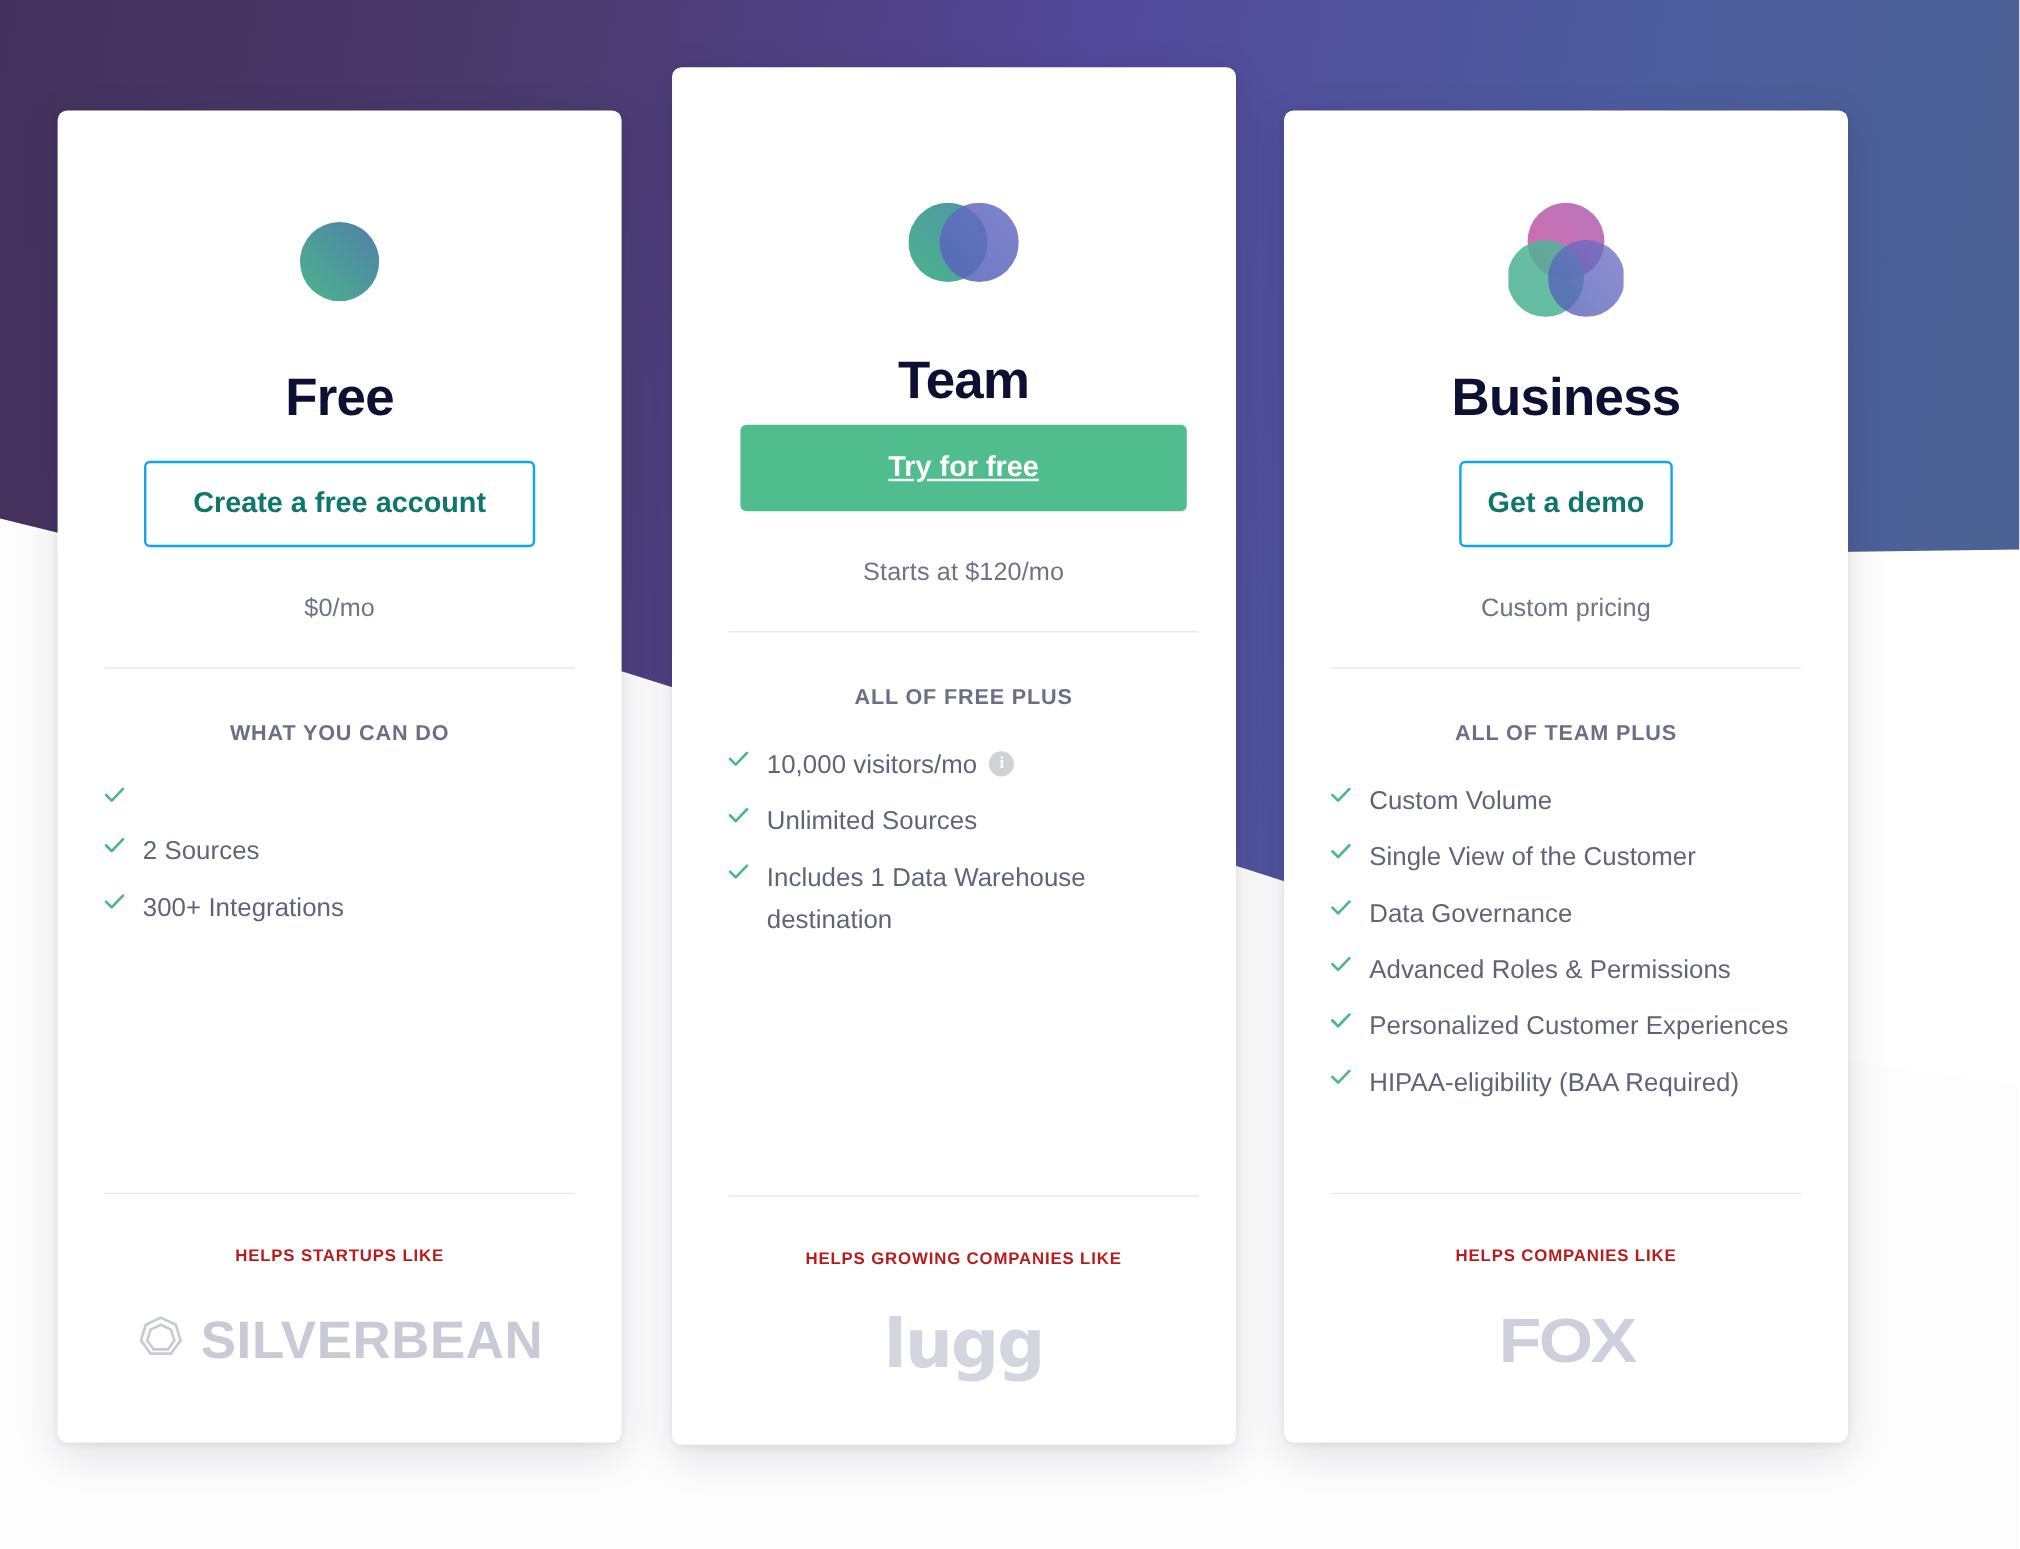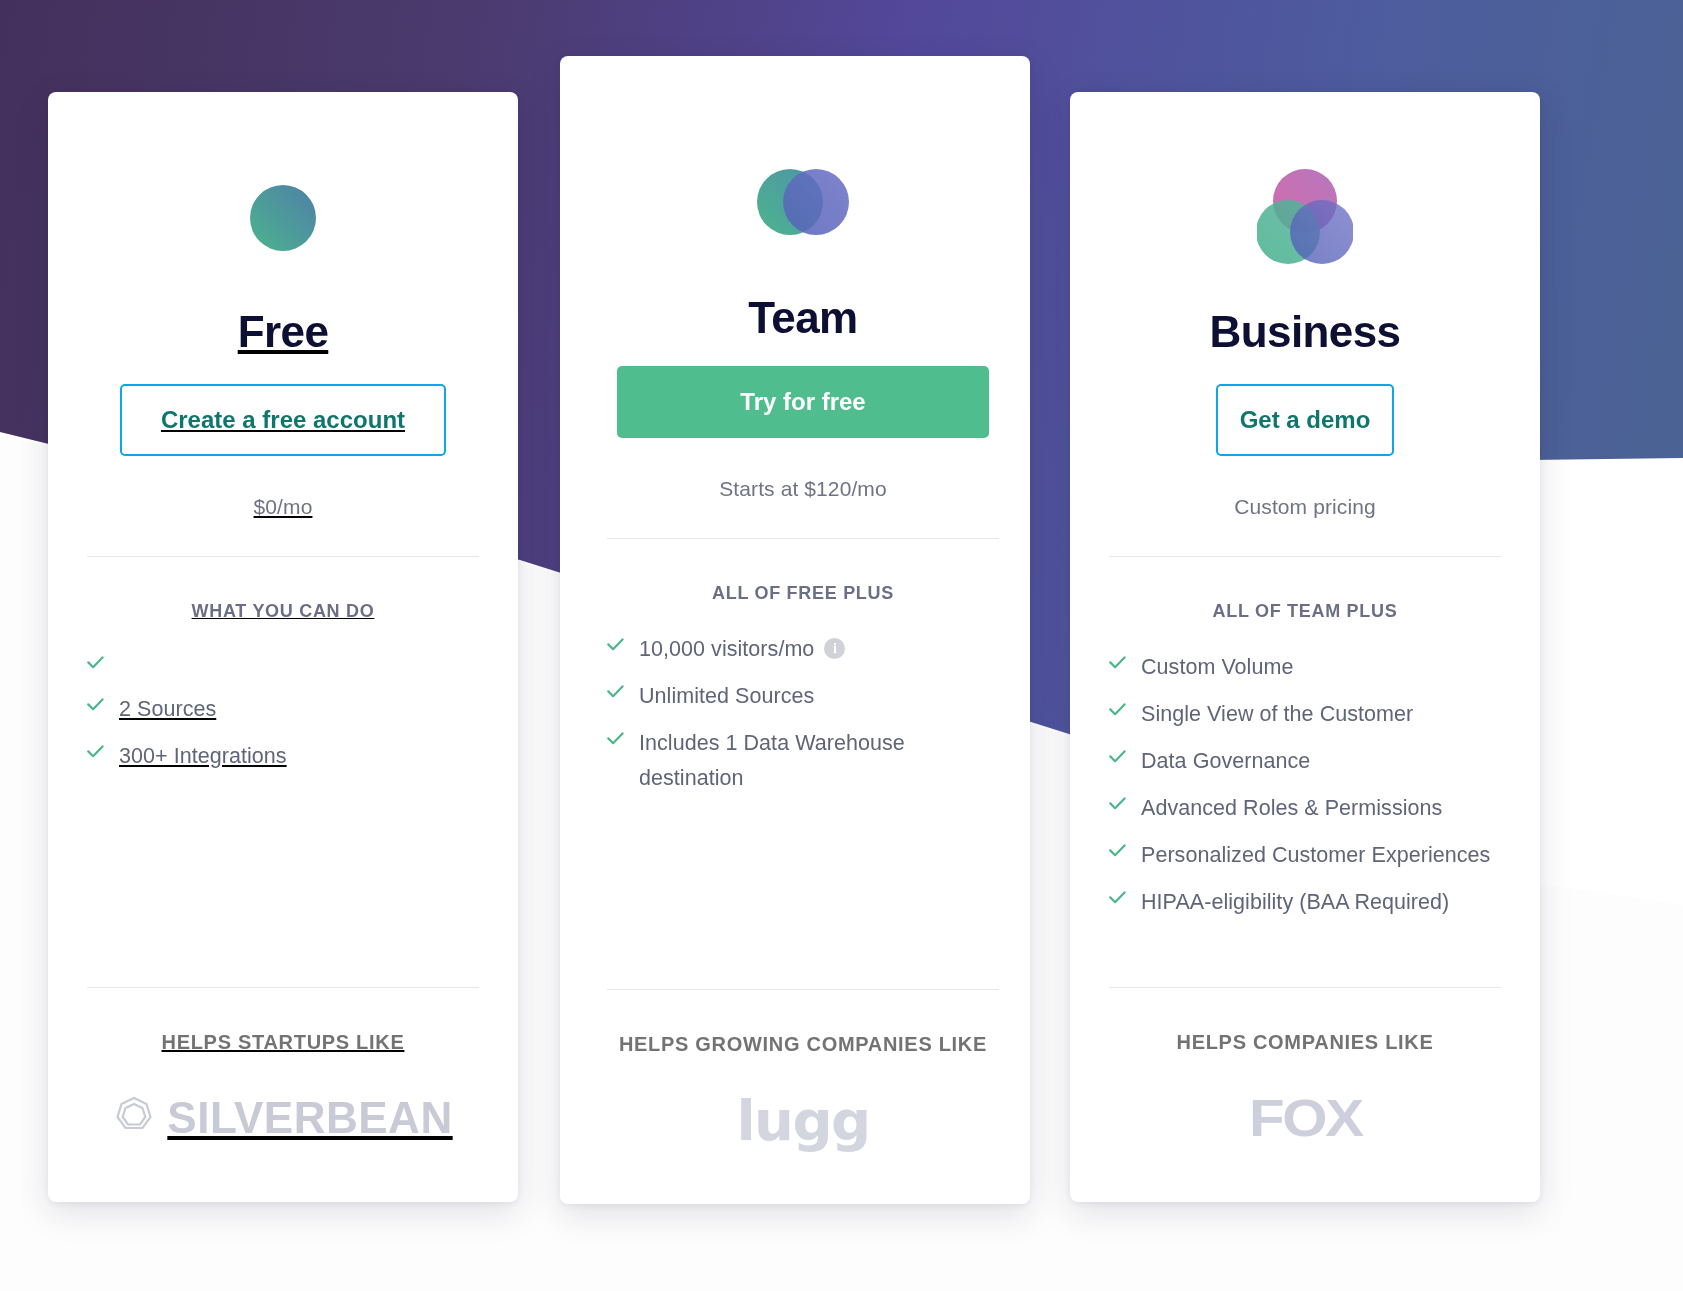--- a/index.html
+++ b/index.html
@@ -48,21 +48,21 @@
   .card {
     position: absolute;
     background: #ffffff;
     border-radius: 8px;
     box-shadow: 0 10px 34px rgba(30, 20, 60, 0.13), 0 2px 6px rgba(30,20,60,0.06);
     display: flex;
     flex-direction: column;
     align-items: center;
   }
 
-  #card-free     { left: 48px;   top: 92px;  width: 470px;  height: 1110px; text-decoration: underline; }
+  #card-free     { left: 48px;   top: 92px;  width: 470px;  height: 1110px; }
   #card-team     { left: 560px;  top: 56px;  width: 470px;  height: 1148px; padding-left: 16px; }
   #card-business { left: 1070px; top: 92px;  width: 470px;  height: 1110px; }
 
   
   .plan-icon {
     margin-top: 72px;
     height: 108px;
     display: flex;
     align-items: center;
     justify-content: center;
@@ -100,21 +100,21 @@
     color: #0f766e;
     height: 72px;
   }
   .cta-solid {
     border: none;
     background: #50bd8e;
     color: #ffffff;
     height: 72px;
   }
   #cta-free     { width: 326px; }
-  #cta-team     { width: 372px; margin-top: 26px; }
+  #cta-team     { width: 372px; margin-top: 14px; text-decoration: underline; }
   #cta-business { width: 178px; }
 
   
   .price-note {
     margin-top: 39px;
     font-size: 21px;
     color: #6f7385;
     letter-spacing: 0.1px;
   }
 
@@ -191,24 +191,24 @@
     flex-direction: column;
     align-items: center;
   }
   .divider-bottom {
     width: 392px;
     height: 1px;
     background: #e6e6ec;
   }
   .helps-heading {
     margin-top: 43px;
-    font-size: 20px;
+    font-size: 14px;
     font-weight: bold;
     letter-spacing: 0.7px;
-    color: #737373;
+    color: #b91c1c;
     text-transform: uppercase;
   }
   .logo-wrap {
     margin-top: 36px;
     margin-bottom: 56px;
     height: 56px;
     display: flex;
     align-items: center;
     justify-content: center;
   }

